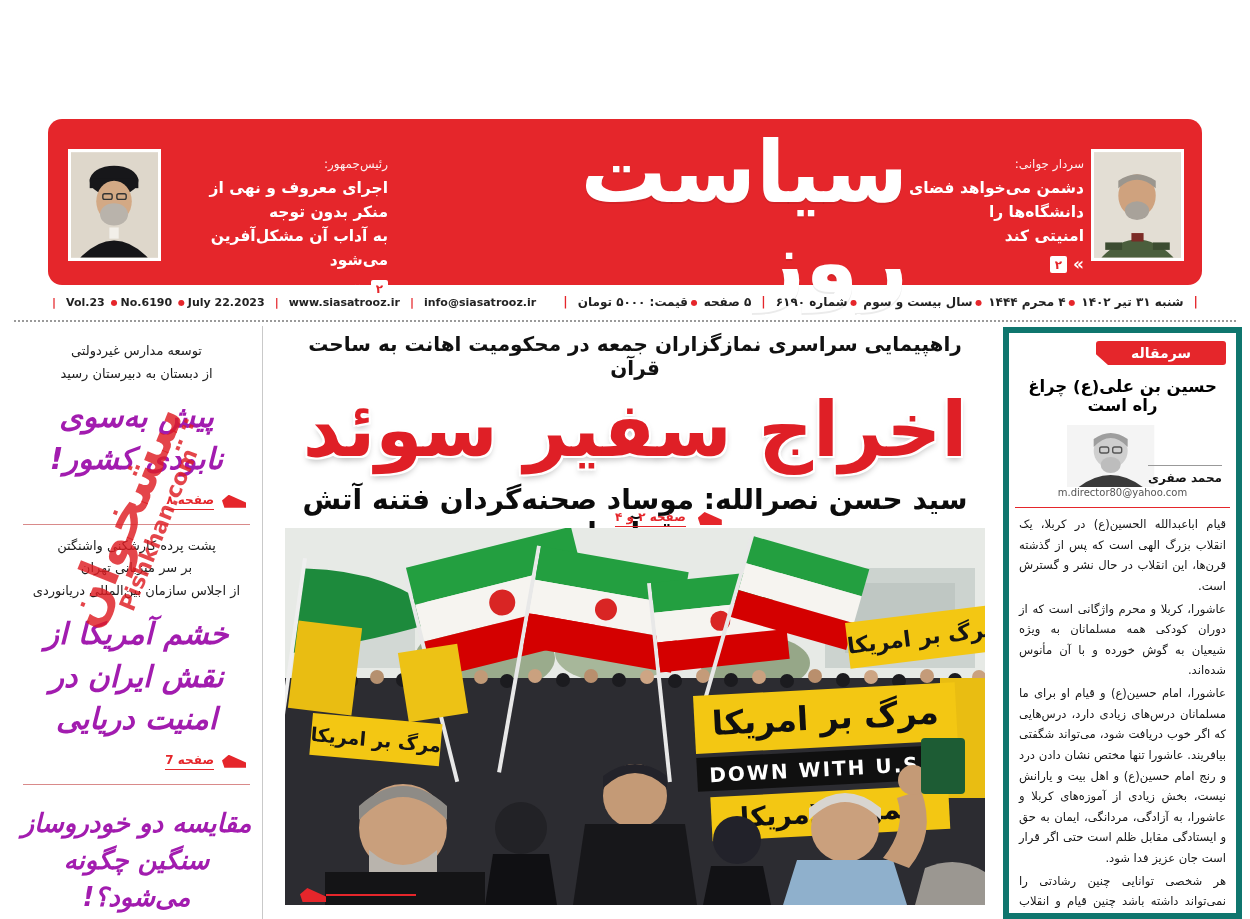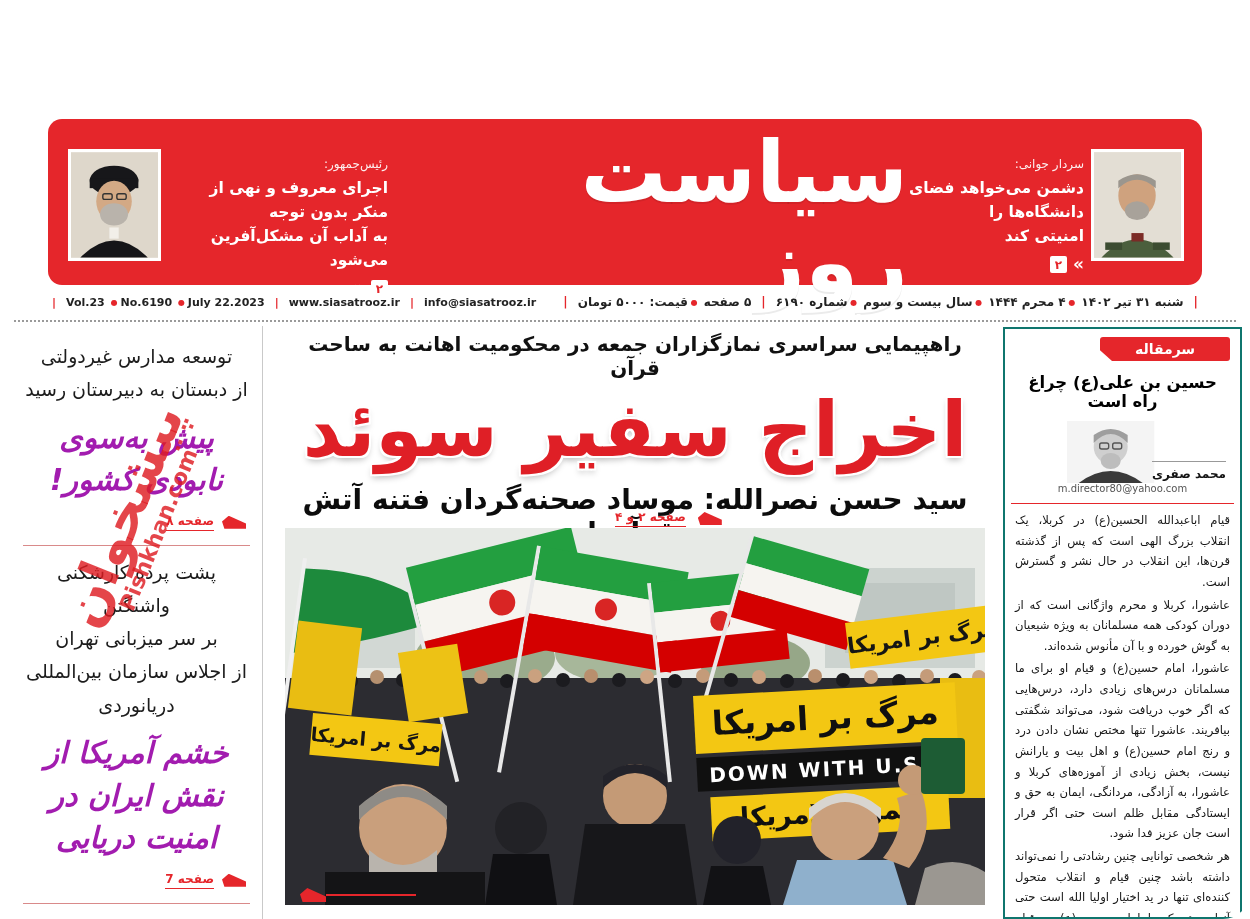--- a/index.html
+++ b/index.html
@@ -5,21 +5,21 @@
   :root{
     --red:#e5262b;
     --head-red:#df1f26;
     --ink:#141414;
     --sep-red:#d98a8a;
     --yellow:#f3c713;
   }
   *{box-sizing:border-box;margin:0;padding:0;}
   html,body{background:#fff;}
   body{font-family:"DejaVu Sans",sans-serif;color:var(--ink);}
-  #page{position:relative;width:1250px;height:919px;background:#fff;overflow:hidden;margin:0 auto;border-radius:27px;}
+  #page{position:relative;width:1250px;height:919px;background:#fff;overflow:hidden;margin:0 auto;}
 
   
   .banner{position:absolute;left:48px;top:119px;width:1154px;height:166px;background:var(--red);border-radius:14px;}
   .portrait{position:absolute;border:3px solid #fff;background:#e9e4da;overflow:hidden;}
   .portrait svg{display:block;width:100%;height:100%;}
   .banner-quote{position:absolute;direction:rtl;text-align:right;color:#fff;}
   .speaker{font-size:12px;opacity:.92;margin-bottom:5px;}
   .quote-line{font-size:15.5px;font-weight:bold;line-height:1.55;}
   .page-jump{display:flex;align-items:center;gap:6px;margin-top:8px;}
   .page-jump .numbox{width:17px;height:17px;background:#fff;color:var(--red);font-size:12px;font-weight:bold;
@@ -36,21 +36,21 @@
   .dl-en{direction:ltr;display:flex;align-items:center;gap:6px;font-size:11px;font-weight:bold;color:#222;}
   .dl-fa{direction:rtl;display:flex;align-items:center;gap:6px;font-weight:bold;color:#222;margin-left:auto;}
   .seg+.seg::before{content:"● ";color:var(--red);font-size:8px;vertical-align:1px;}
   .pipe{color:var(--red);font-weight:bold;padding:0 4px;}
   .dotted-rule{position:absolute;left:14px;top:320px;width:1222px;border-top:2px dotted #9a9a9a;}
 
   
   .left-col{position:absolute;left:15px;top:330px;width:243px;direction:rtl;text-align:center;}
   .col-divider{position:absolute;left:262px;top:326px;width:1px;height:593px;background:#c9c9c9;}
   .story{padding:10px 6px 0 6px;position:relative;}
-  .kicker-sm{font-size:19px;color:#1c1c1c;line-height:1.75;}
+  .kicker-sm{font-size:13px;color:#1c1c1c;line-height:1.75;}
   .story-headline{font-weight:bold;color:#a21caf;line-height:1.42;margin-top:10px;font-style:italic;}
   .hl-xl{font-size:30px;}
   .hl-lg{font-size:26px;}
   .marker-row{display:flex;align-items:center;justify-content:flex-start;gap:8px;margin:12px 6px 0 0;}
   .flag-ico{width:24px;height:13px;background:var(--red);clip-path:polygon(0 45%,28% 0,100% 60%,100% 100%,10% 100%);}
   .page-ref{color:var(--red);font-size:12px;font-weight:bold;border-bottom:1px solid var(--red);padding-bottom:2px;}
   .story-sep{border:none;border-top:1.5px solid var(--sep-red);margin:14px 2px 0 2px;}
   .watermark{position:absolute;left:-18px;top:478px;width:300px;text-align:center;color:rgba(222,28,34,.82);
     transform:rotate(-68deg);transform-origin:50% 50%;pointer-events:none;z-index:30;}
   .watermark .wm-fa{font-size:54px;font-weight:bold;direction:rtl;}
@@ -63,21 +63,21 @@
     text-shadow:-2px -2px 0 #fff,2px -2px 0 #fff,-2px 2px 0 #fff,2px 2px 0 #fff,0 4px 6px rgba(0,0,0,.25);}
   .lead-subhead{font-size:28px;font-weight:bold;color:#0c0c0c;margin-top:10px;}
   .lead-pageref{position:absolute;left:330px;top:178px;display:flex;align-items:center;gap:12px;}
   .photo-wrap{position:absolute;left:285px;top:528px;width:700px;height:377px;overflow:hidden;background:#e6e9e5;}
   .photo-wrap svg{display:block;}
   .photo-marker{position:absolute;left:300px;top:888px;display:flex;align-items:center;z-index:5;}
   .photo-marker .flag-ico{width:26px;height:14px;}
   .photo-marker .mline{width:90px;height:2px;background:var(--red);}
 
   
-  .editorial{position:absolute;left:1003px;top:327px;width:239px;height:592px;border:2px solid #0f766e;
+  .editorial{position:absolute;left:1003px;top:327px;width:239px;height:592px;border:6px solid #0f766e;
     background:#fff;padding:0 10px;overflow:hidden;}
   .ed-tag{position:relative;margin:8px 0 0 auto;width:130px;height:24px;background:var(--red);color:#fff;
     font-size:14px;font-weight:bold;display:flex;align-items:center;justify-content:center;direction:rtl;
     clip-path:polygon(0 0,100% 0,100% 100%,12px 100%,0 55%);border-radius:3px;}
   .ed-title{direction:rtl;text-align:center;font-size:16.5px;font-weight:bold;margin-top:12px;color:#000;}
   .ed-author-box{position:relative;margin-top:10px;height:78px;}
   .ed-photo{position:absolute;left:50%;transform:translateX(-64%);top:0;width:88px;height:62px;overflow:hidden;}
   .ed-photo svg{display:block;filter:grayscale(1);}
   .ed-name{position:absolute;right:4px;top:40px;font-size:12px;font-weight:bold;direction:rtl;border-top:1px solid #999;padding-top:5px;}
   .ed-email{position:absolute;left:0;right:0;top:62px;text-align:center;font-size:10px;color:#555;direction:ltr;}

